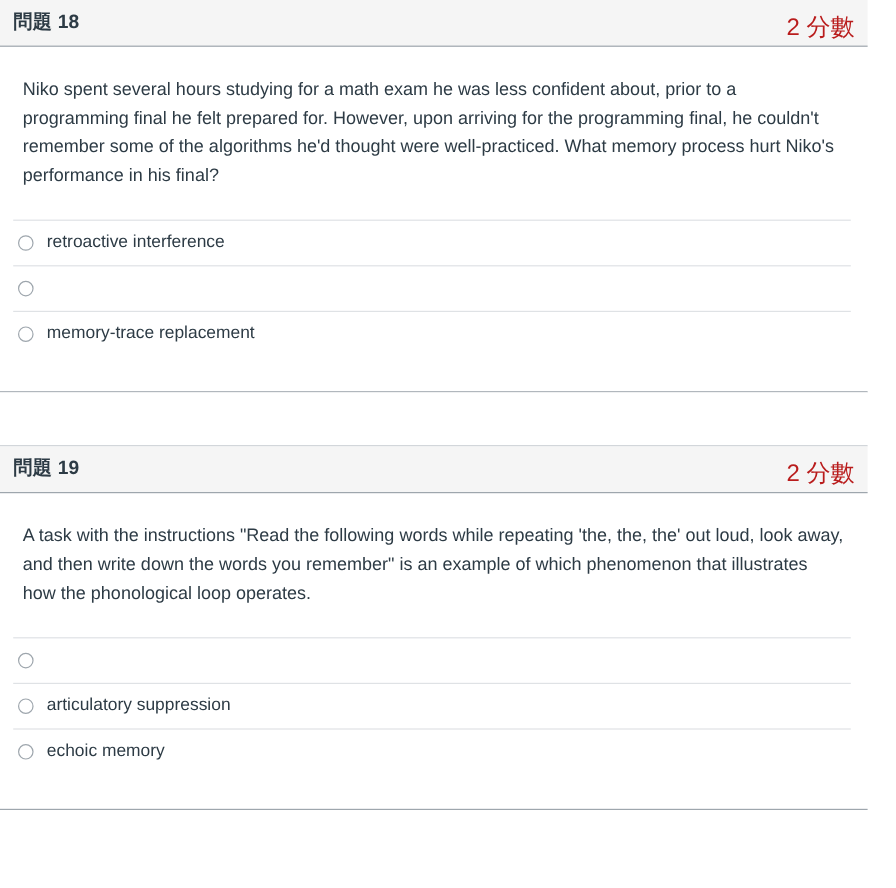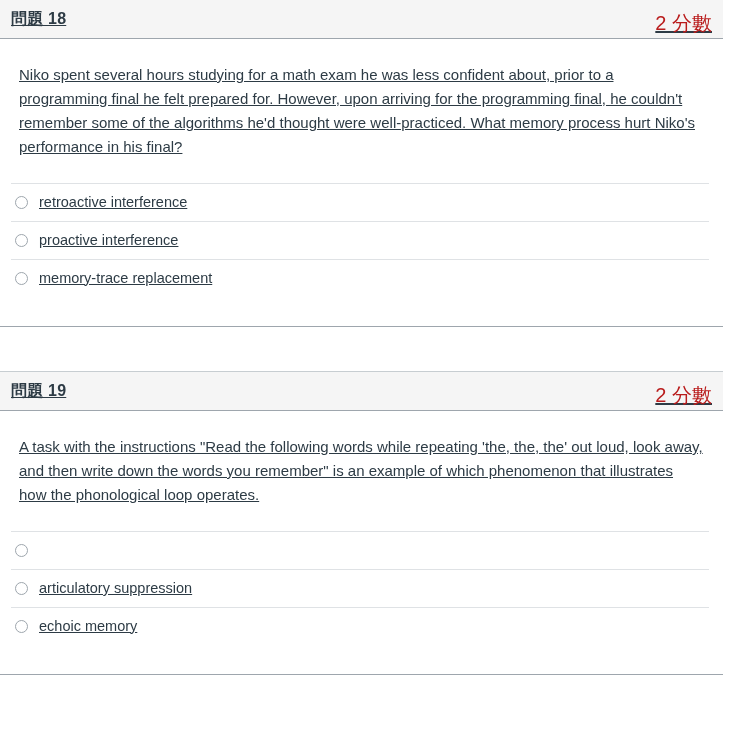--- a/index.html
+++ b/index.html
@@ -11,21 +11,20 @@
     width: 747px;
     height: 740px;
     overflow: hidden;
     font-family: "Liberation Sans", sans-serif;
     color: #2d3b45;
     -webkit-font-smoothing: antialiased;
   }
 
   .quiz-body {
     width: 723px;
-    text-decoration: underline;
   }
 
   
   .question-block {
     background: #ffffff;
     border-top: 1px solid #c7cdd1;
     border-bottom: 1px solid #9ea6ad;
     box-sizing: border-box;
   }
   .question-block.first {
@@ -122,21 +121,20 @@
     <div class="question-text">
       <p>Niko spent several hours studying for a math exam he was less confident about, prior to a programming final he felt prepared for. However, upon arriving for the programming final, he couldn't remember some of the algorithms he'd thought were well-practiced. What memory process hurt Niko's performance in his final?</p>
     </div>
     <div class="answers">
       <div class="answer-row">
         <span class="radio"></span>
         <span class="answer-label">retroactive interference</span>
       </div>
       <div class="answer-row">
         <span class="radio"></span>
-        <span class="answer-label">proactive interference</span>
       </div>
       <div class="answer-row">
         <span class="radio"></span>
         <span class="answer-label">memory-trace replacement</span>
       </div>
       <div class="answers-pad"></div>
     </div>
   </div>
 
   <div class="block-gap"></div>

